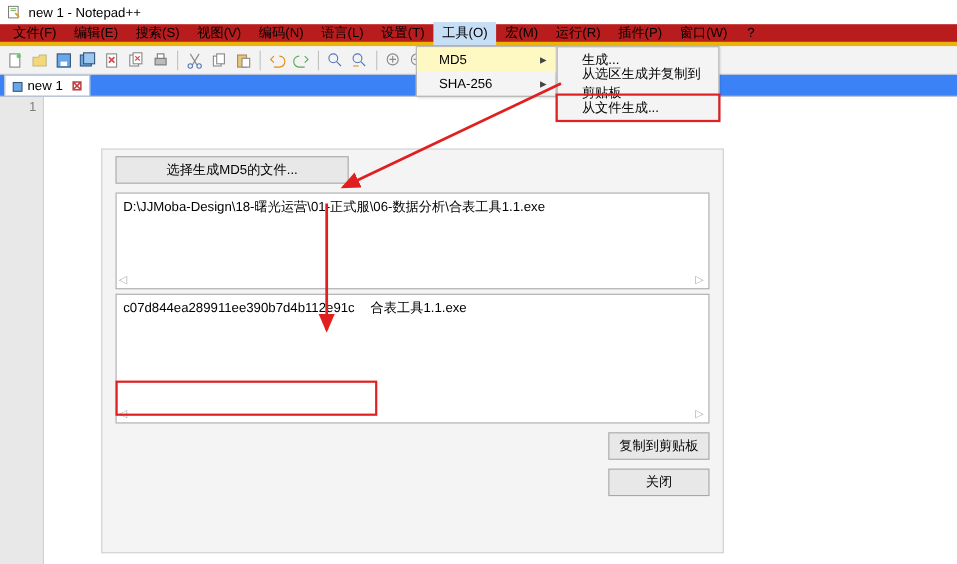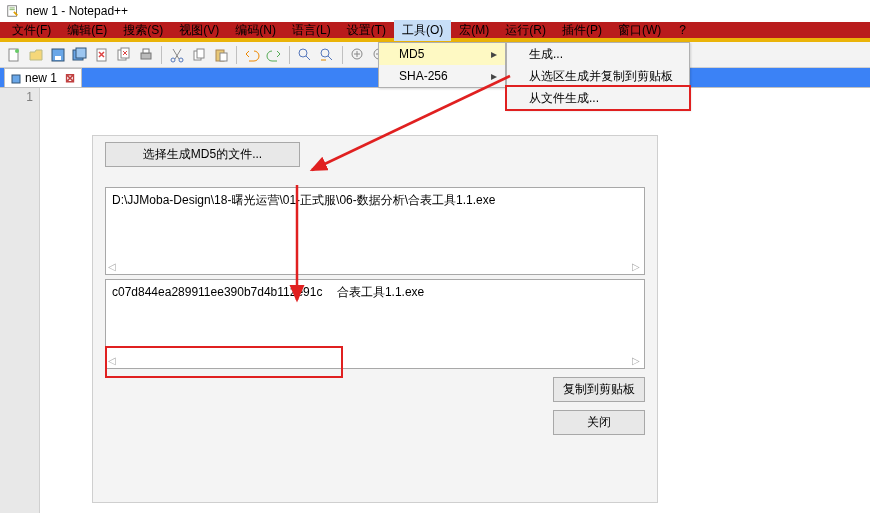--- a/index.html
+++ b/index.html
@@ -22,34 +22,34 @@
 .editor{display:flex;height:calc(513px - 22px - 20px - 26px - 20px)}
 .gutter{width:40px;background:#e8e8e8;border-right:1px solid #d0d0d0;text-align:right;padding:2px 6px;color:#808080}
 .editor-area{flex:1;background:#fff;position:relative}
 
 
 .dropdown{position:absolute;background:#f4f4f4;border:1px solid #b0b0b0;box-shadow:1px 1px 2px rgba(0,0,0,.15);z-index:10}
 .dd-tools{left:378px;top:42px;width:128px}
 .dd-row{display:flex;align-items:center;justify-content:space-between;padding:3px 8px 3px 20px;height:22px}
 .dd-row.hl{background:#fef9c3}
 .dd-arrow{color:#444}
-.dd-sub{left:506px;top:42px;width:184px}
+.dd-sub{left:506px;top:42px;width:148px}
 .dd-sub .dd-row{padding:3px 10px 3px 22px}
 .dd-border{border:2px solid #e02020;margin:-1px}
 
 
 .dialog{position:absolute;left:92px;top:135px;width:566px;height:368px;background:#f4f4f4;border:1px solid #cfcfcf;z-index:5}
 .dlg-title{height:28px;display:flex;align-items:center;justify-content:space-between;padding:0 8px;color:#9a9a9a;font-size:13px}
 .dlg-close{width:24px;height:20px;background:#e6e6e6;text-align:center;color:#bbb;line-height:20px}
 .dlg-body{padding:6px 12px}
 .dlg-btn{background:#e8e8e8;border:1px solid #a8a8a8;padding:3px 0;text-align:center;cursor:default}
-.btn-file{width:195px;margin-bottom:20px}
+.btn-file{width:212px;margin-bottom:8px}
 .box{background:#fff;border:1px solid #a8a8a8;padding:4px 6px;font-family:SimSun,monospace;font-size:12px;position:relative}
 .box1{height:88px;margin-bottom:4px}
-.box2{height:90px;margin-bottom:8px}
+.box2{height:118px;margin-bottom:8px}
 .box .sb-h{position:absolute;left:2px;right:2px;bottom:2px;height:10px;display:flex;justify-content:space-between;align-items:center}
 .sb-tri{width:10px;height:10px;color:#aaa;font-size:10px;line-height:10px}
 .dlg-foot{display:flex;justify-content:flex-end;gap:10px}
 .btn-std{width:92px;padding:3px 0}
 .highlight{border:2px solid #e02020;position:absolute}
 .hl-md5{left:12px;top:210px;width:238px;height:32px}
 
 
 .arrow{position:absolute;z-index:20;pointer-events:none}
 </style>

